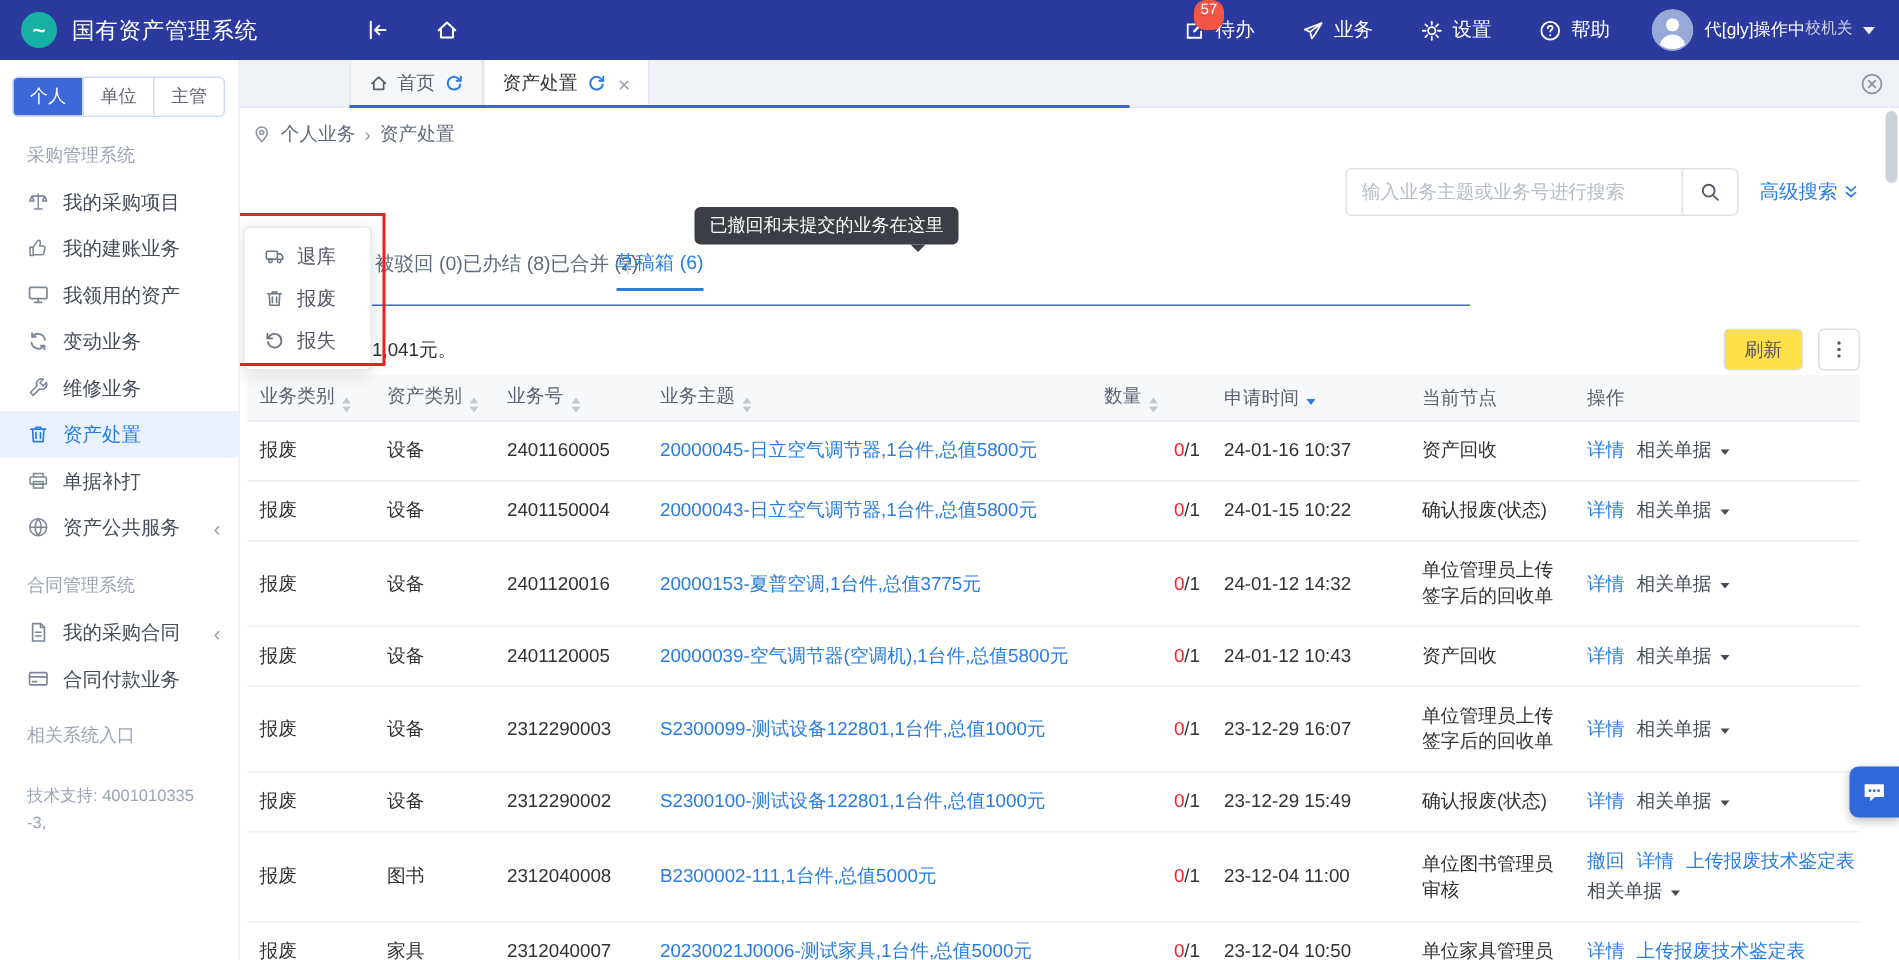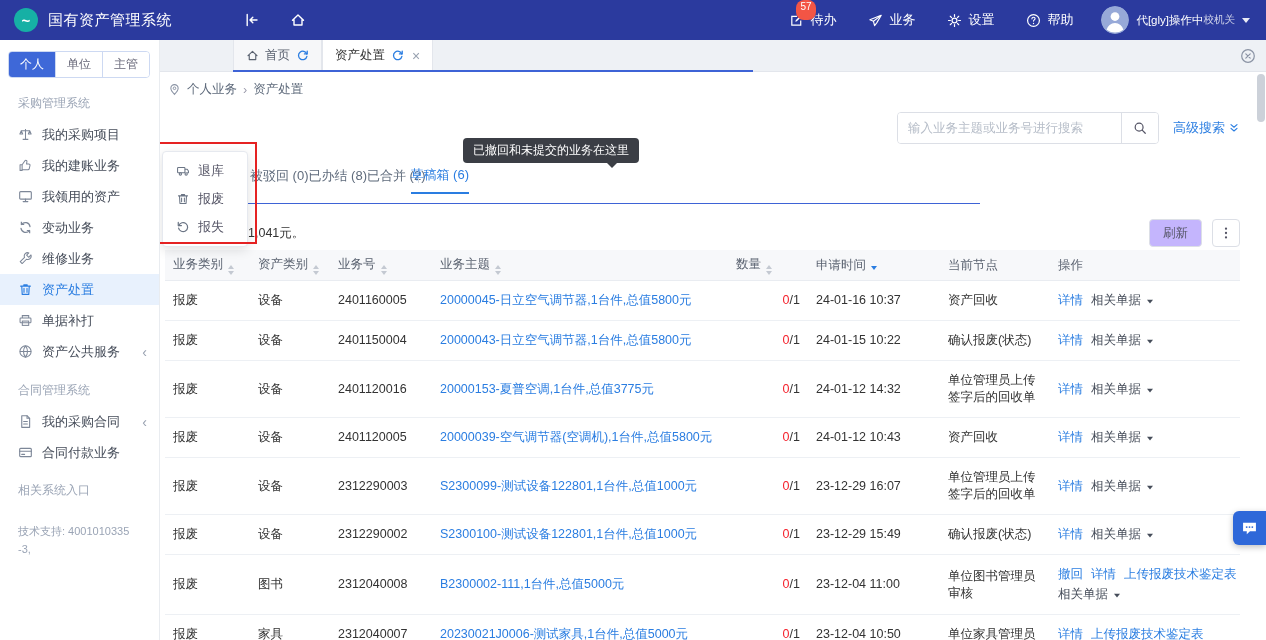--- a/index.html
+++ b/index.html
@@ -80,21 +80,21 @@
   .adv{margin-left:14px;display:flex;align-items:center;gap:3px;color:var(--link);font-size:13px;cursor:pointer}
   .adv .icon{width:12px;height:12px}
 
   .ftabs{position:absolute;left:90px;top:94px;display:flex;align-items:center;font-size:13px;color:#5f6b7c}
   .ftab{cursor:pointer;padding-bottom:8px}
   .ftab.active{color:var(--link);border-bottom:2px solid var(--link)}
   .ft-div{width:1px;height:13px;background:#d4d9e1;margin:0 -8px 8px}
   .blue-line{position:absolute;left:88px;top:131px;width:732px;height:1px;background:var(--divider-blue)}
 
   .sumrow{position:absolute;left:88px;right:26px;top:146px;height:30px;display:flex;align-items:center;font-size:12.5px;color:#333}
-  .refresh-btn{margin-left:auto;height:28px;padding:0 13px;border:1px solid #dcdfe6;background:#c4b5fd;border-radius:4px;font-size:12.5px;color:#556;cursor:pointer;font-family:Liberation Serif, serif}
+  .refresh-btn{margin-left:auto;height:28px;padding:0 13px;border:1px solid #dcdfe6;background:#fde047;border-radius:4px;font-size:12.5px;color:#556;cursor:pointer;font-family:Liberation Serif, serif}
   .more-btn{margin-left:10px;width:28px;height:28px;border:1px solid #dcdfe6;border-radius:4px;display:flex;align-items:center;justify-content:center;color:#556;cursor:pointer}
   .more-btn .icon{width:14px;height:14px}
 
   
   .table{position:absolute;left:5px;top:178px;width:1075px;border-collapse:collapse;table-layout:fixed;font-size:12.5px}
   .table th{background:#f7f8fa;color:#5a6270;font-weight:400;text-align:left;padding:5.5px 8px;border-bottom:1px solid #e9ecf1;white-space:nowrap}
   .table td{padding:11px 8px;border-bottom:1px solid #edf0f4;color:#333;line-height:17px;white-space:nowrap;overflow:hidden}
   .table td.td-node{white-space:normal}
   .table td.td-actions{padding-right:2px}
   .ta-r{text-align:right}

